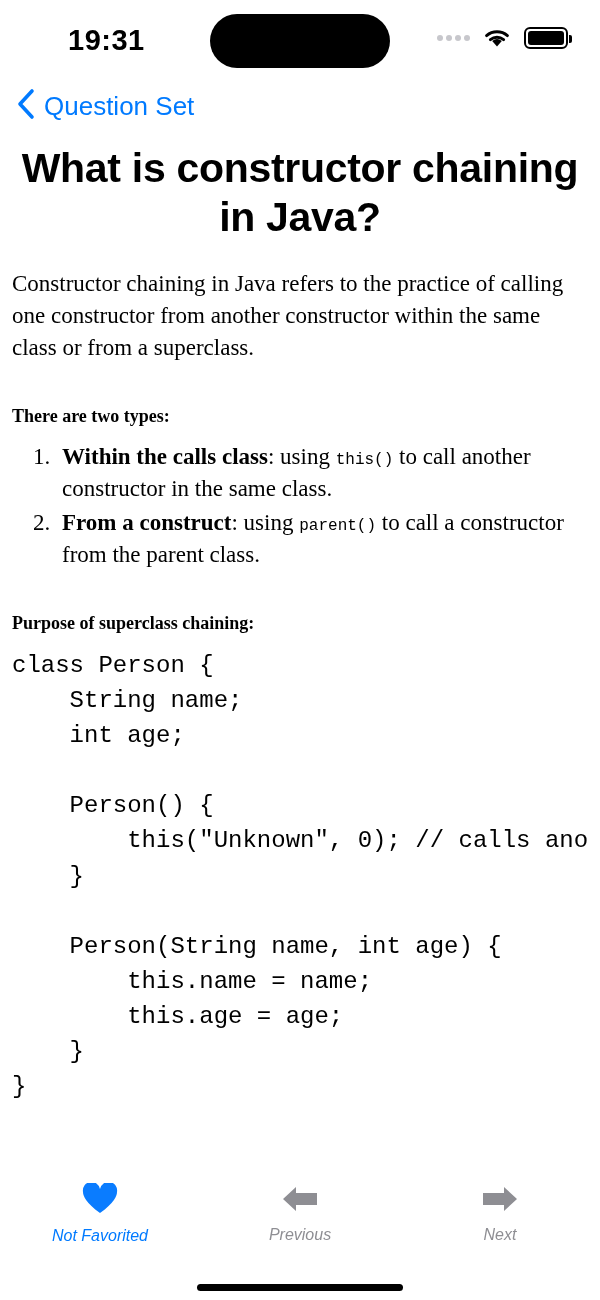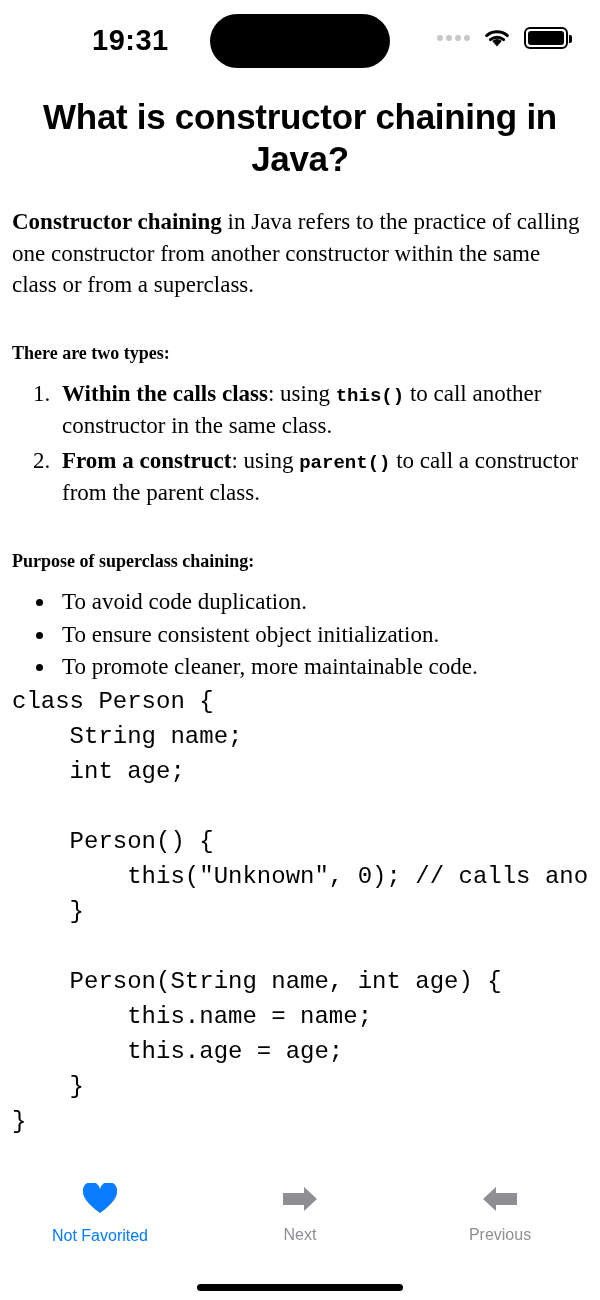--- a/index.html
+++ b/index.html
@@ -20,21 +20,21 @@
   }
 
   
   .status-bar {
     position: relative;
     height: 82px;
     flex: 0 0 82px;
   }
   .status-time {
     position: absolute;
-    left: 92px;
+    left: 68px;
     top: 24px;
     font-size: 29px;
     font-weight: bold;
     letter-spacing: 0.5px;
     color: #000;
     font-family: "Liberation Sans", sans-serif;
   }
   .dynamic-island {
     position: absolute;
     left: 210px;
@@ -101,55 +101,54 @@
 
   
   .content {
     flex: 1 1 auto;
     overflow: hidden;
     padding: 0 12px;
     font-family: "Liberation Serif", serif;
     color: #000;
   }
   .q-title {
-    font-size: 35px;
+    font-size: 41px;
     font-weight: bold;
     text-align: center;
     line-height: 1.2;
     margin: 14px 0 26px;
     font-family: "Liberation Sans", sans-serif;
     letter-spacing: -0.3px;
   }
   .para {
     font-size: 23px;
     line-height: 1.38;
     margin-bottom: 28px;
   }
-  .para b { font-weight: bold; }
+  .para b { font-weight: normal; }
   .sec-head {
     font-size: 18px;
     font-weight: bold;
     margin: 42px 0 14px;
   }
   ol.types {
     margin: 0 0 10px 44px;
     font-size: 23px;
     line-height: 1.4;
   }
   ol.types li { margin-bottom: 2px; padding-left: 6px; }
   ul.purpose {
     margin: 10px 0 0 44px;
     font-size: 23px;
     line-height: 1.42;
   }
   ul.purpose li { padding-left: 6px; }
   code, .mono {
     font-family: "Liberation Mono", monospace;
-    font-size: 19px;
-    font-weight: bold;
+    font-size: 16px;
   }
   .example-head {
     font-size: 23px;
     font-weight: bold;
     margin: 46px 0 8px;
   }
   pre.code {
     font-family: "Liberation Mono", monospace;
     font-size: 24px;
     line-height: 1.46;
@@ -159,20 +158,21 @@
     margin: 0;
   }
 
   
   .toolbar {
     flex: 0 0 auto;
     height: 116px;
     display: flex;
     align-items: center;
     padding-bottom: 4px;
+    font-style: italic;
   }
   .tb-item {
     flex: 1 1 0;
     display: flex;
     flex-direction: column;
     align-items: center;
     justify-content: center;
     gap: 8px;
     cursor: pointer;
   }
@@ -218,20 +218,28 @@
           <path d="M4.6 8.6 a16 16 0 0 1 20.8 0" stroke="#000" stroke-width="3" fill="none" stroke-linecap="round"></path>
           <path d="M8.4 12.6 a10.6 10.6 0 0 1 13.2 0" stroke="#000" stroke-width="3" fill="none" stroke-linecap="round"></path>
         </svg>
       </span>
       <span class="battery">
           <i></i>
         </span>
     </div>
   </div>
 
+  <div class="nav-back">
+    <span class="chev">
+      <svg width="20" height="32" viewBox="0 0 20 32">
+        <polyline points="16,3 4,16 16,29" fill="none" stroke="#007aff" stroke-width="3.6" stroke-linecap="round" stroke-linejoin="round"></polyline>
+      </svg>
+    </span>
+    <span class="nav-back-label">Question Set</span>
+  </div>
 
   <div class="content">
 
     <h1 class="q-title">What is constructor chaining in Java?</h1>
 
     <p class="para">
       <b>Constructor chaining</b><span> in Java refers to the practice of calling one constructor from another constructor within the same class or from a superclass.</span>
     </p>
 
     <div class="sec-head">There are two types:</div>
@@ -242,25 +250,20 @@
       </li>
       <li>
         <b>From a construct</b><span>: using </span><code>parent()</code><span> to call a constructor from the parent class.</span>
       </li>
     </ol>
 
     <div class="sec-head">
       <span>Purpose of superclass chaining</span><span>:</span>
     </div>
 
-    <ul class="purpose">
-      <li>To avoid code duplication.</li>
-      <li>To ensure consistent object initialization.</li>
-      <li>To promote cleaner, more maintainable code.</li>
-    </ul>
 
 
     <pre class="code">class Person {
     String name;
     int age;
 
     Person() {
         this("Unknown", 0); // calls another construct
     }
 
@@ -279,33 +282,33 @@
         <svg width="36" height="32" viewBox="0 0 36 32">
           <path d="M18 30 C 4 20 1 13 1 9 A 8 8 0 0 1 18 6 A 8 8 0 0 1 35 9 C 35 13 32 20 18 30 Z" fill="#0a7cff"></path>
         </svg>
       </span>
       <span class="tb-label">Not Favorited</span>
     </div>
 
     <div class="tb-item tb-nav">
       <span>
         <svg width="40" height="30" viewBox="0 0 40 30">
-          <path d="M24 3 L37 15 L24 27 L24 21 L3 21 L3 9 L24 9 Z" fill="#8e8e93"></path>
+          <path d="M16 3 L3 15 L16 27 L16 21 L37 21 L37 9 L16 9 Z" fill="#8e8e93"></path>
         </svg>
       </span>
-      <span class="tb-label">Next</span>
+      <span class="tb-label">Previous</span>
     </div>
 
     <div class="tb-item tb-nav">
       <span>
         <svg width="40" height="30" viewBox="0 0 40 30">
-          <path d="M16 3 L3 15 L16 27 L16 21 L37 21 L37 9 L16 9 Z" fill="#8e8e93"></path>
+          <path d="M24 3 L37 15 L24 27 L24 21 L3 21 L3 9 L24 9 Z" fill="#8e8e93"></path>
         </svg>
       </span>
-      <span class="tb-label">Previous</span>
+      <span class="tb-label">Next</span>
     </div>
 
   </div>
 
   <div class="home-indicator">
       <i></i>
     </div>
 
 </div>
 

